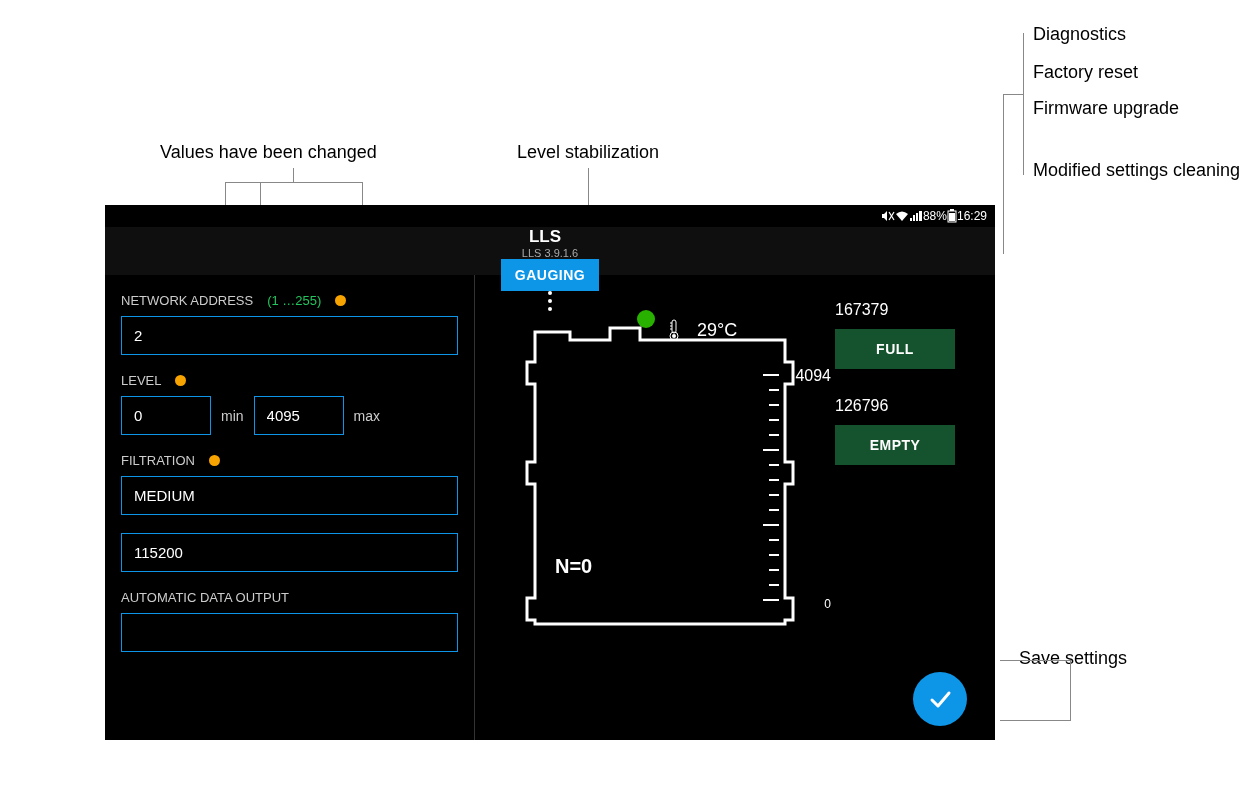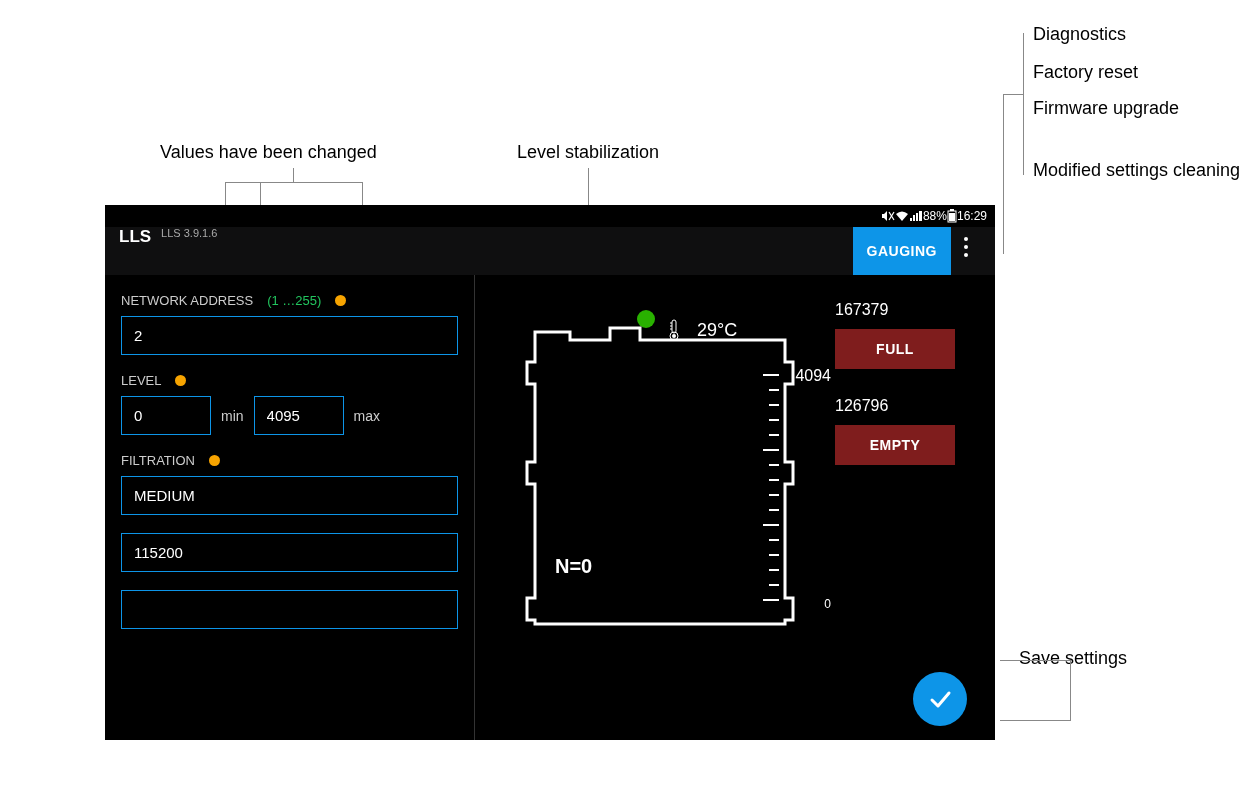--- a/index.html
+++ b/index.html
@@ -37,22 +37,24 @@
     justify-content: flex-end;
     align-items: center;
     padding: 0 8px;
     font-size: 12px;
     color: #fff;
   }
   .statusbar .ico { display:inline-block; }
   .titlebar {
     height: 48px;
     display: flex;
+    align-items: center;
     padding: 0 14px;
     background: #0f0f10;
+    flex-direction: column;
   }
   .titlebar .title { font-size: 17px; font-weight: bold; margin-right: 10px;}
   .titlebar .version { font-size: 11px; color: #aaa; }
   .titlebar .spacer { flex: 1; }
   .gauging-btn {
     background: #0d95e8;
     color: #fff;
     font-weight: bold;
     font-size: 14px;
     padding: 8px 14px;
@@ -156,21 +158,21 @@
     width: 140px;
     padding-top: 6px;
   }
   .side-btns .num {
     font-size: 16px;
     margin-bottom: 10px;
     color: #fff;
   }
   .blue-btn {
     width: 120px;
-    background: #7f1d1d;
+    background: #14532d;
     color: #fff;
     border: none;
     font-weight: bold;
     font-size: 14px;
     padding: 12px 0;
     margin-bottom: 28px;
     cursor: pointer;
     letter-spacing: 0.5px;
   }
   .fab {
@@ -277,20 +279,23 @@
       </div>
 
       <div class="field-label">
         <span>FILTRATION</span>
         <span class="orange-dot"></span>
       </div>
       <input class="text-input" value="MEDIUM" style="">
 
       <input class="text-input" value="115200" style="">
 
+      <div class="field-label">
+        <span>AUTOMATIC DATA OUTPUT</span>
+      </div>
       <input class="text-input" style="margin-bottom: 0px;">
     </div>
 
     <div class="right-panel">
       <div class="tank-area">
         <div class="stab-dot"></div>
         <div class="temp">
           <svg width="14" height="22" viewBox="0 0 14 22">
             <rect x="5" y="1" width="4" height="13" rx="2" stroke="#fff" fill="none"></rect>
             <circle cx="7" cy="17" r="4" stroke="#fff" fill="none"></circle>

